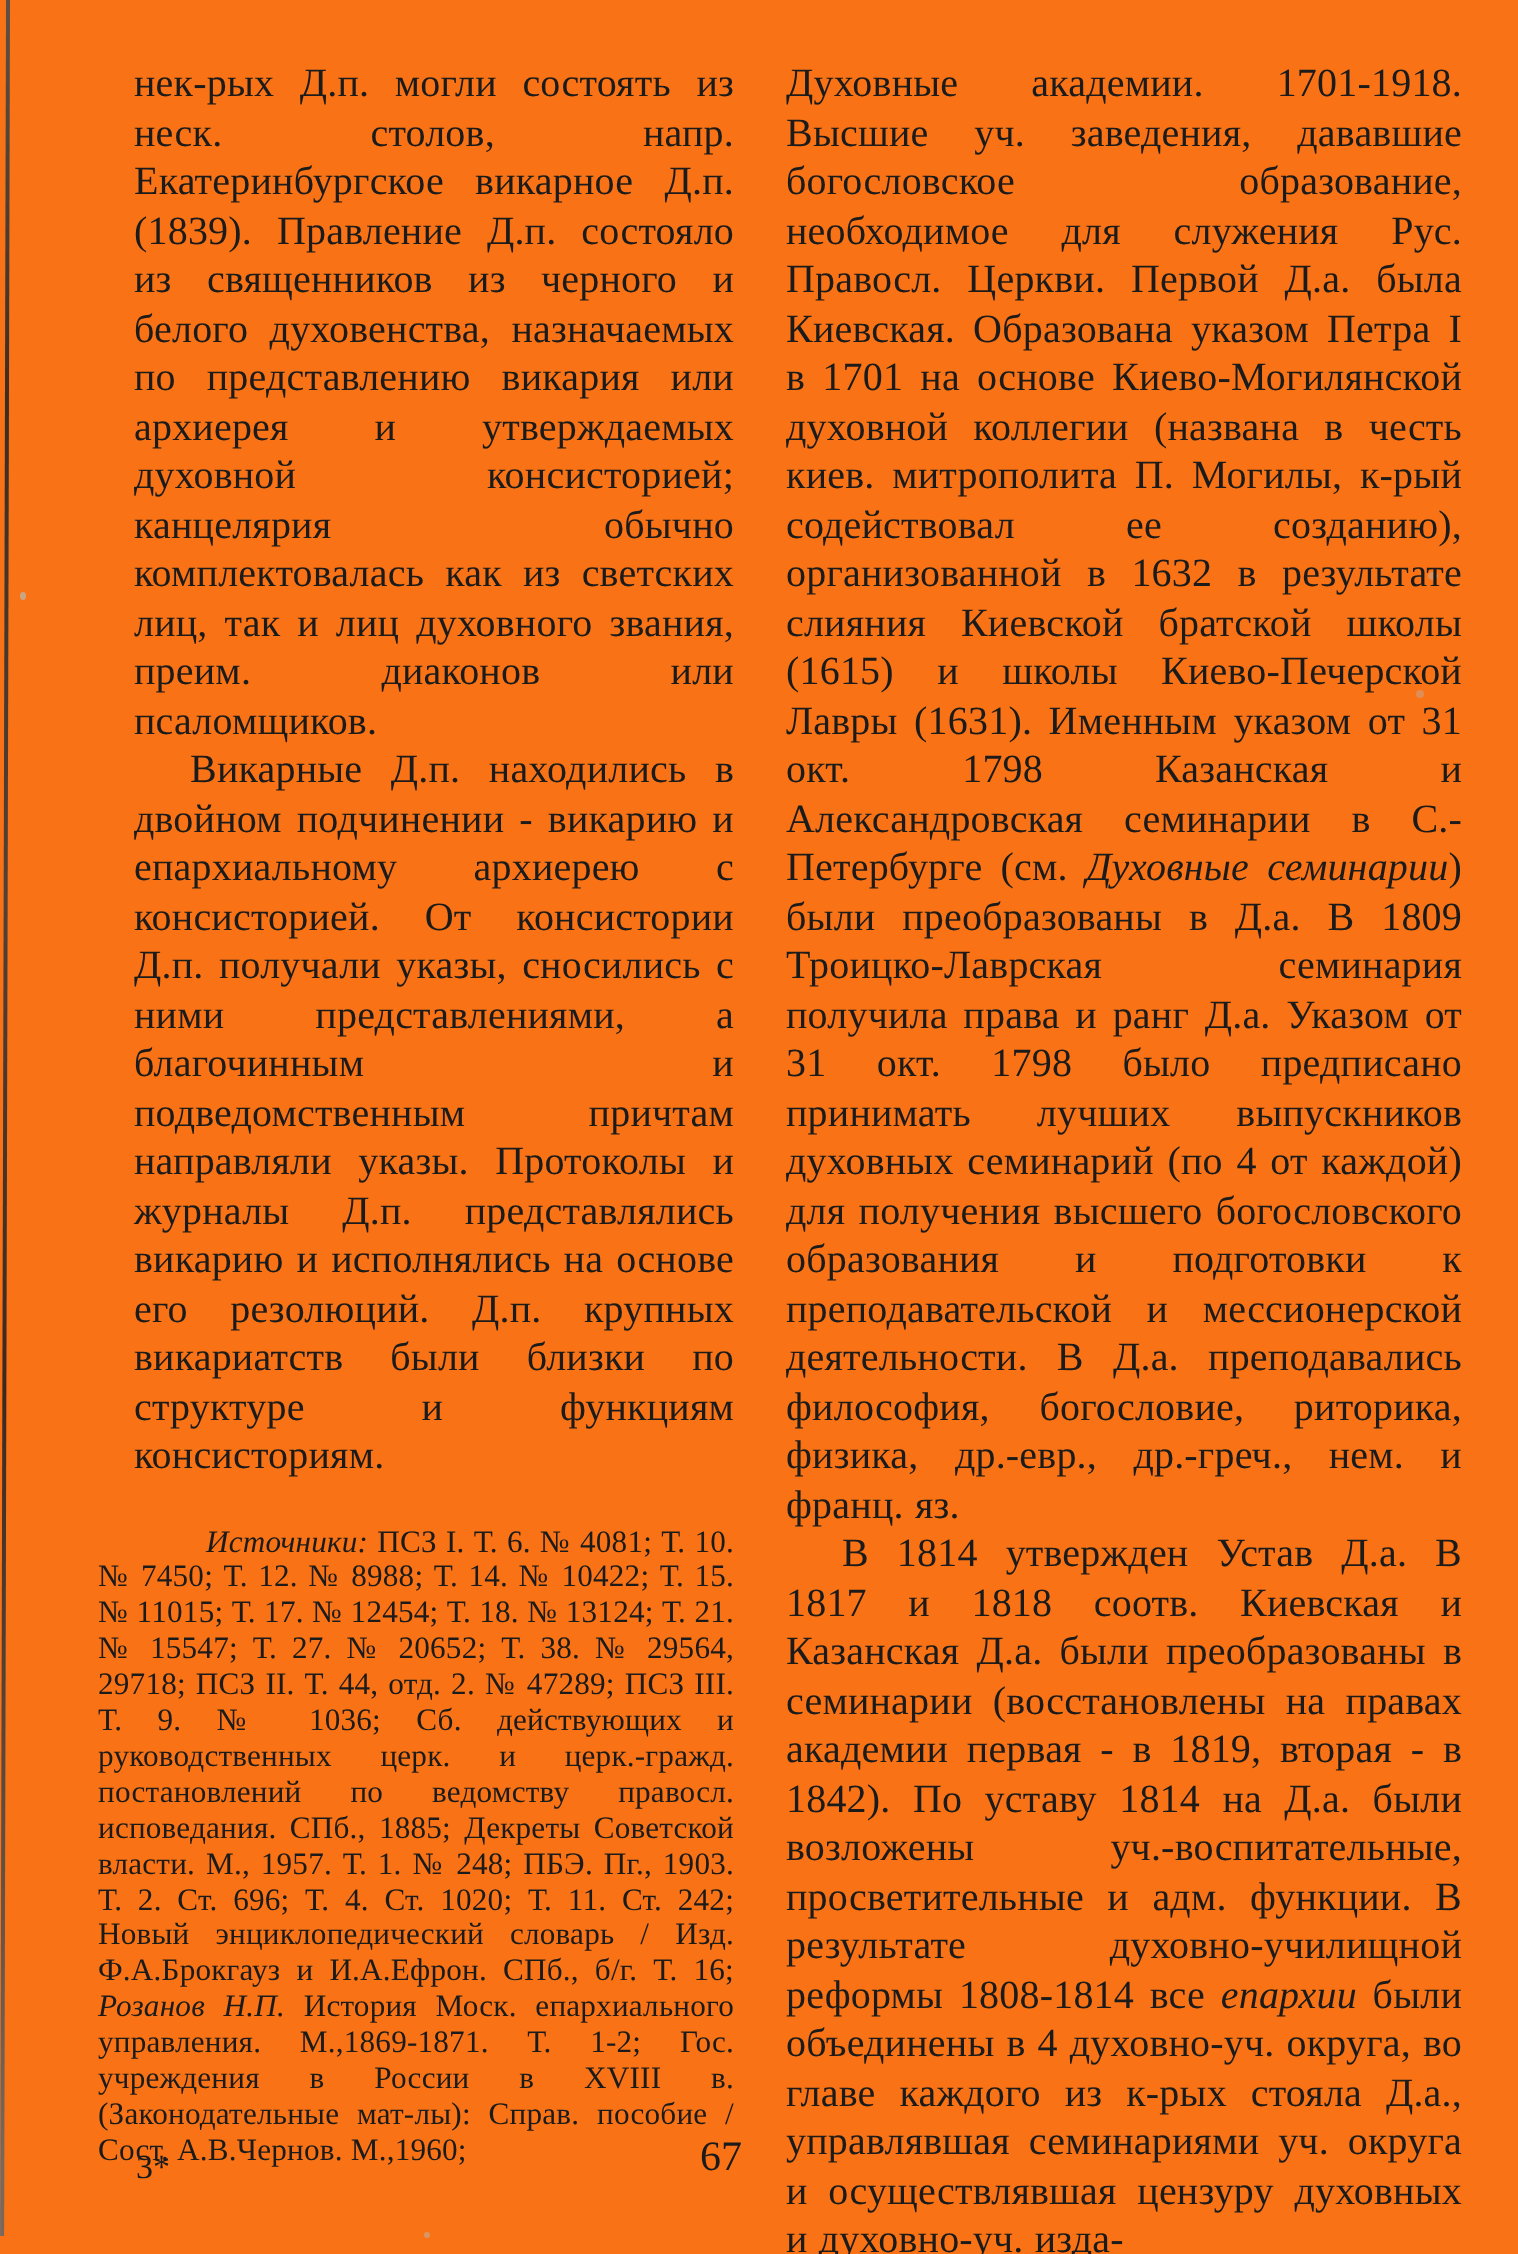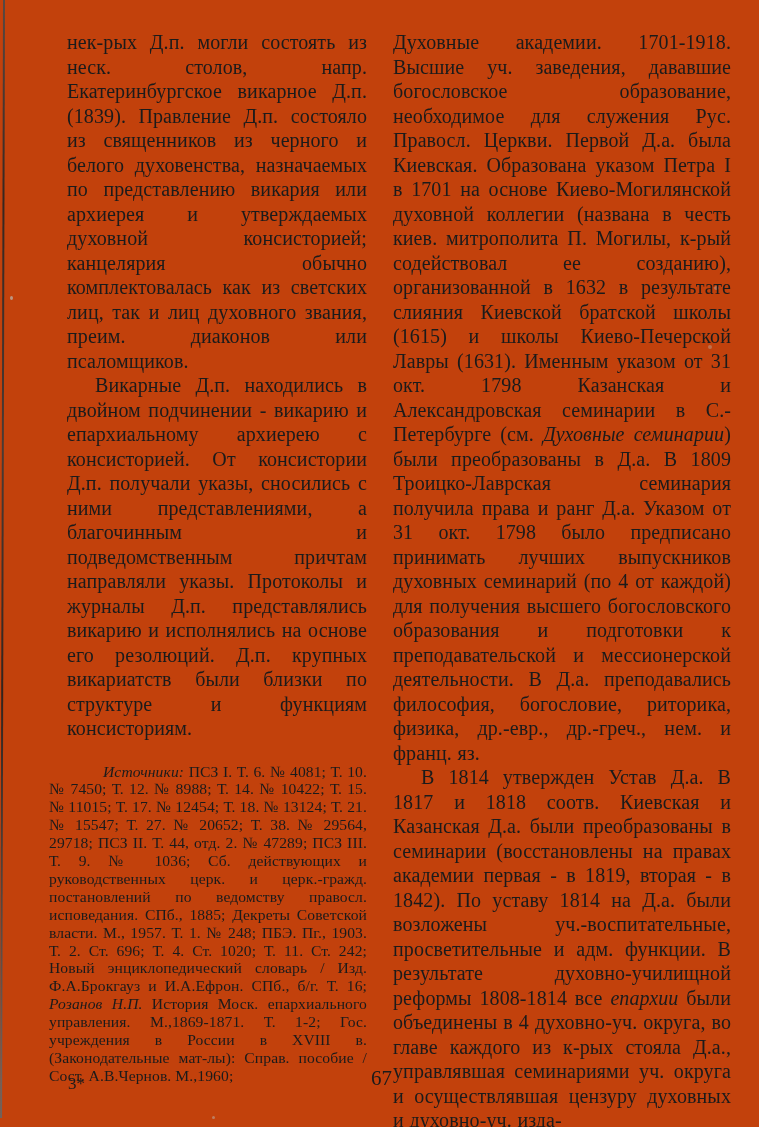--- a/index.html
+++ b/index.html
@@ -5,21 +5,21 @@
   html,body{margin:0;padding:0;}
   body{
     width:759px;height:1127px;
     background:#f2f2f0;
     font-family:"Liberation Serif","DejaVu Serif",serif;
     -webkit-font-smoothing:antialiased;
   }
   .page{
     position:relative;
     width:759px;height:1127px;
-    background:#c2410c;
+    background:#f97316;
     overflow:hidden;
     color:#1b1b1b;
   }
   
   .scan-line{
     position:absolute;left:3px;top:0;width:2px;height:1118px;
     background:linear-gradient(to bottom,#4a4a4a 0%,#222 18%,#3a3a3a 40%,#1f1f1f 62%,#444 80%,#666 97%);
     opacity:.88;
     transform:rotate(.15deg);
     transform-origin:top left;
@@ -59,21 +59,20 @@
     letter-spacing:.1px;
   }
 
   .sig-mark{
     position:absolute;left:68px;top:1074px;
     font-size:17px;
   }
   .page-number{
     position:absolute;left:350px;top:1066px;
     font-size:21px;
-    margin-left:21px;
   }
 </style>
 </head>
 <body>
 
 <div class="page">
 
   <div class="scan-line"></div>
   <div class="speck s1"></div>
   <div class="speck s2"></div>

